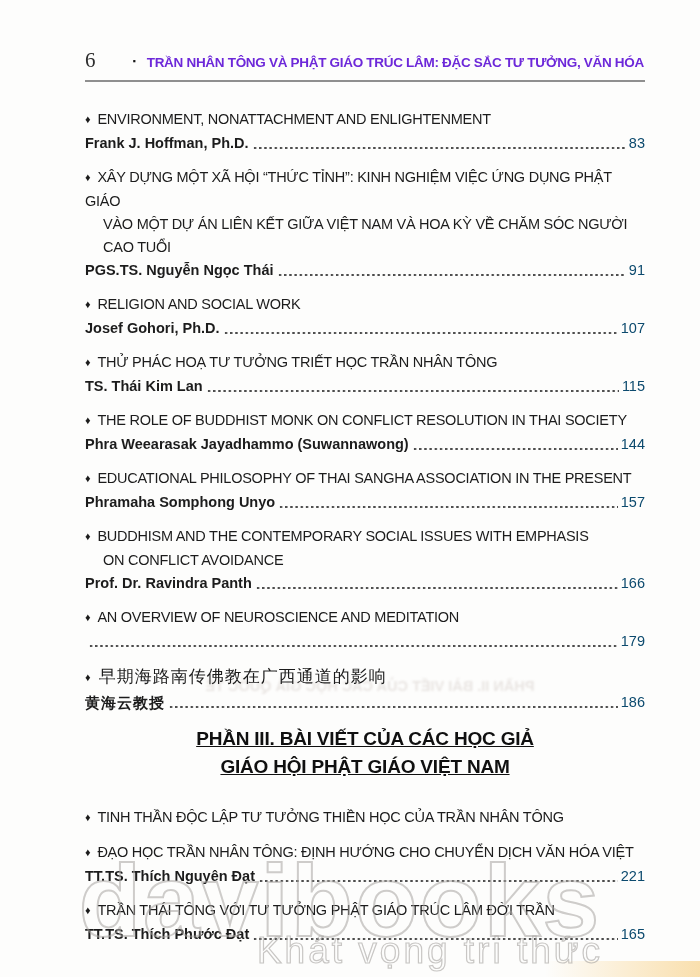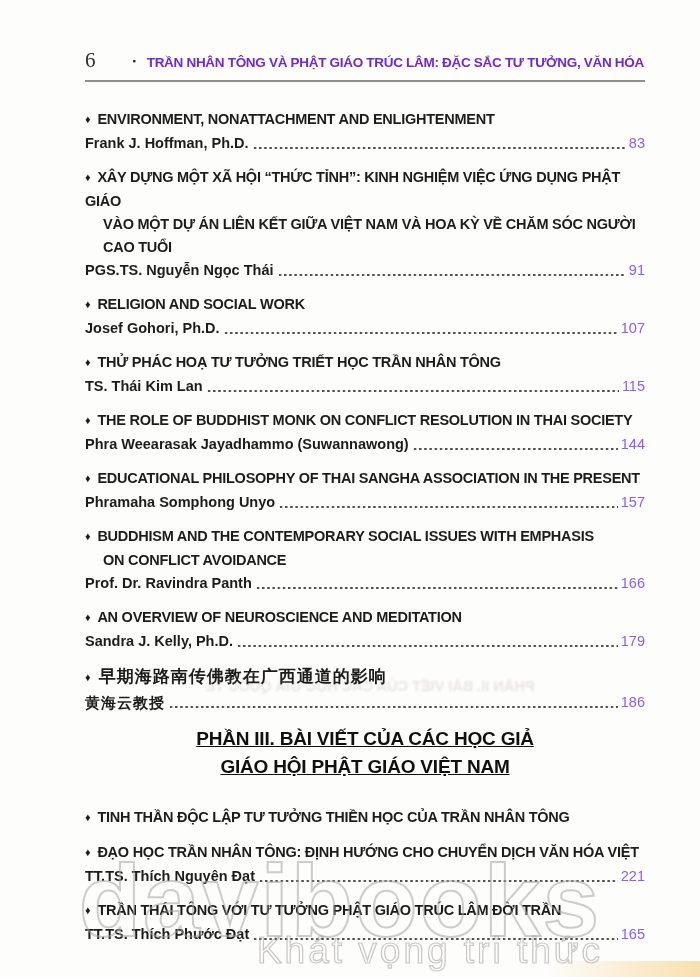--- a/index.html
+++ b/index.html
@@ -17,32 +17,32 @@
     display:flex;align-items:baseline;
     border-bottom:2px solid #8f8f8f;
     padding-bottom:7px;
   }
   .pagenum{font-family:"Liberation Serif", serif;font-size:21px;color:#2e2e2e;}
   .sq{font-size:9px;margin:0 11px 0 37px;color:#111;align-self:center;}
   .htitle{font-size:13.5px;font-weight:700;letter-spacing:-0.3px;white-space:nowrap;color:#6d28d9;}
   
   .toc{margin-top:26px;}
   .entry{margin-bottom:11px;}
-  .title-line{font-size:14.5px;font-weight:700;line-height:23px;letter-spacing:-0.25px;}
+  .title-line{font-size:14.5px;font-weight:400;line-height:23px;letter-spacing:-0.25px;}
   .title-line.cjk{font-size:17px;line-height:26px;letter-spacing:1px;}
   .title-line .diamond{font-size:11px;margin-right:7px;position:relative;top:-1px;}
   .title-line.cont{padding-left:18px;}
   .author-row{display:flex;align-items:flex-end;font-size:14.5px;font-weight:700;line-height:23px;}
   .author-row.cjk .author{font-size:15px;letter-spacing:1px;}
   .leader{
     flex:1 1 auto;margin:0 3px 4px 4px;height:6px;
     background-image:radial-gradient(circle at 2px 3px, #4c4c4c 1.05px, rgba(0,0,0,0) 1.5px);
     background-size:5.2px 6px;background-repeat:repeat-x;
   }
-  .pageno{font-weight:400;font-size:14.5px;color:#8b5cf6;}
+  .pageno{font-weight:400;font-size:14.5px;color:#0c4a6e;}
   
   .section-heading{
     text-align:center;font-weight:700;font-size:19px;line-height:27.5px;
     margin:6px 0 16px;letter-spacing:-0.2px;color:#101010;
     position:relative;z-index:2;text-decoration:underline;
   }
   
   .ghost{
     position:absolute;top:678px;left:100px;width:540px;
     text-align:center;
@@ -137,21 +137,20 @@
         <div class="title-line cont"><span>ON CONFLICT AVOIDANCE</span></div>
         <div class="author-row">
           <span class="author">Prof. Dr. Ravindra Panth</span>
           <span class="leader"></span>
           <span class="pageno">166</span>
         </div>
       </div>
       <div class="entry">
         <div class="title-line"><span class="diamond">♦</span><span>AN OVERVIEW OF NEUROSCIENCE AND MEDITATION</span></div>
         <div class="author-row">
-          <span class="author">Sandra J. Kelly, Ph.D.</span>
           <span class="leader"></span>
           <span class="pageno">179</span>
         </div>
       </div>
       <div class="entry">
         <div class="title-line cjk"><span class="diamond">♦</span><span>早期海路南传佛教在广西通道的影响</span></div>
         <div class="author-row cjk">
           <span class="author">黄海云教授</span>
           <span class="leader"></span>
           <span class="pageno">186</span>

